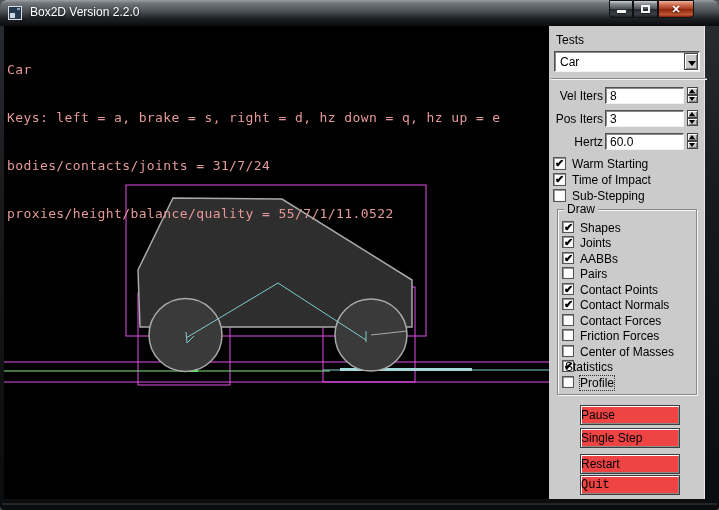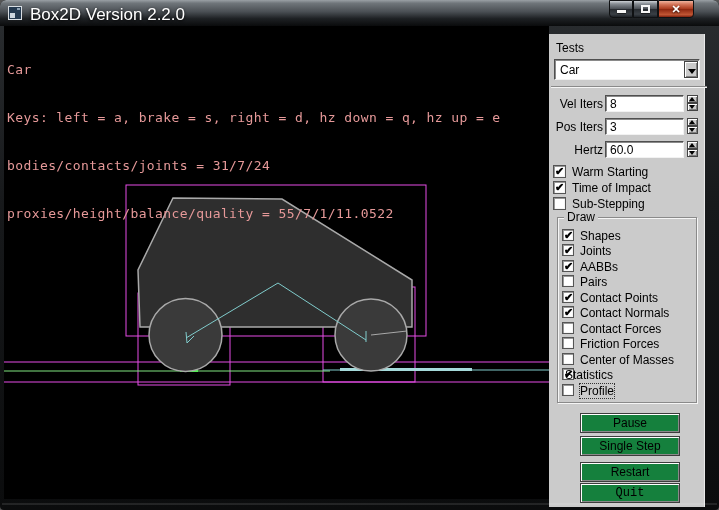--- a/index.html
+++ b/index.html
@@ -13,21 +13,21 @@
   
   .titlebar{
     position:absolute;left:0;top:0;width:719px;height:26px;
     background:linear-gradient(180deg,#9aa0a5 0%,#70767b 12%,#4a4f54 45%,#1d2023 72%,#0a0b0c 100%);
     border-radius:6px 6px 0 0;
   }
   .app-icon{position:absolute;left:8px;top:6px;width:14px;height:14px;
     border:1px solid #d9dee3;background:#24394f;}
   .app-icon .inner{position:absolute;left:1px;bottom:1px;width:5px;height:5px;background:#ccd5de;}
   .app-icon .dot{position:absolute;right:1px;top:1px;width:3px;height:2px;background:#8fa3b5;}
-  .win-title{position:absolute;left:30px;top:5px;font-size:17px;color:#fff;
+  .win-title{position:absolute;left:30px;top:5px;font-size:12px;color:#fff;
     text-shadow:0 1px 3px rgba(0,0,0,.9);white-space:nowrap;}
   .caption-btn{position:absolute;top:0;height:18px;border:1px solid #0f1113;}
   .btn-min{left:609px;width:24px;border-radius:0 0 0 4px;
     background:linear-gradient(180deg,#cdd2d6 0%,#878d93 18%,#4c5157 48%,#272b30 52%,#3a4046 82%,#1d2126 100%);}
   .btn-max{left:633px;width:25px;
     background:linear-gradient(180deg,#cdd2d6 0%,#878d93 18%,#4c5157 48%,#272b30 52%,#3a4046 82%,#1d2126 100%);}
   .btn-close{left:658px;width:36px;border-radius:0 0 4px 0;
     background:linear-gradient(180deg,#f0b4a0 0%,#d4765b 20%,#ab3c20 48%,#8e2710 52%,#c05634 85%,#7e200e 100%);}
   .glyph-min{position:absolute;left:7px;top:9px;width:9px;height:3px;background:#f6f6f6;box-shadow:0 1px 1px rgba(0,0,0,.5);}
   .glyph-max{position:absolute;left:7px;top:4px;width:9px;height:8px;border:2px solid #f6f6f6;box-shadow:0 1px 1px rgba(0,0,0,.5);}
@@ -36,21 +36,21 @@
   
   .canvas{position:absolute;left:4px;top:26px;width:545px;height:473px;background:#000;overflow:hidden;}
   .debug-text{position:absolute;left:3px;top:4px;
     font-family:"DejaVu Sans Mono",monospace;font-size:13px;line-height:16px;
     letter-spacing:0.4px;white-space:pre;}
   .scene{position:absolute;left:0;top:0;}
   .scene .body-fill{fill:#2e2e2e;}
   .scene .wheel-fill{fill:#3a3a3a;}
   
   .panel{position:absolute;left:549px;top:26px;width:156px;height:473px;
-    background:#cbcbcb;border-right:1px solid #e9e9e9;font-size:12px;color:#000;margin-top:8px;}
+    background:#cbcbcb;border-right:1px solid #e9e9e9;font-size:12px;color:#000;}
   .lbl{position:absolute;white-space:nowrap;}
   .listbox{position:absolute;left:5px;top:25px;width:146px;height:21px;background:#fff;
     border:1px solid;border-color:#4f4f4f #f2f2f2 #f2f2f2 #4f4f4f;box-shadow:inset 1px 1px 0 #8a8a8a;}
   .listbox .value{position:absolute;left:5px;top:3px;}
   .drop-btn{position:absolute;right:1px;top:1px;width:14px;height:17px;background:#cbcbcb;
     border:1px solid #444;box-shadow:inset 1px 1px 0 #fff,inset -1px -1px 0 #808080;}
   .tri-down{position:absolute;left:3px;top:7px;width:0;height:0;
     border-left:4px solid transparent;border-right:4px solid transparent;border-top:5px solid #000;}
   .separator{position:absolute;left:2px;top:52px;width:156px;height:0;
     border-top:1px solid #8a8a8a;border-bottom:1px solid #f5f5f5;}
@@ -68,23 +68,23 @@
   .tri-dn-s{position:absolute;left:1px;top:1px;width:0;height:0;
     border-left:3px solid transparent;border-right:3px solid transparent;border-top:4px solid #000;}
   .cb-row{position:absolute;left:0;height:15px;white-space:nowrap;}
   .cb-box{position:absolute;width:13px;height:13px;background:#fff;
     border:1px solid #555;box-shadow:inset 1px 1px 0 #999,inset -1px -1px 0 #f5f5f5;}
   .cb-mark{position:absolute;left:1px;top:-1px;font-size:11px;font-weight:bold;color:#000;}
   .cb-label{position:absolute;top:0px;}
   .fieldset{position:absolute;left:8px;top:183px;width:140px;height:186px;
     border:1px solid #8a8a8a;box-shadow:inset 1px 1px 0 #f5f5f5,1px 1px 0 #f5f5f5;}
   .fieldset-title{position:absolute;left:15px;top:176px;background:#cbcbcb;padding:0 3px;}
-  .glui-btn{position:absolute;left:31px;width:100px;height:20px;background:#15803d;
+  .glui-btn{position:absolute;left:31px;width:100px;height:20px;background:#ef4444;
     border:1px solid #3d3d3d;box-shadow:inset 1px 1px 0 #fff,inset -1px -1px 0 #8a8a8a;
-    text-align:center;line-height:18px;cursor:default;}
+    text-align:left;line-height:18px;cursor:default;}
   .dotted{outline:1px dotted #333;outline-offset:0px;text-align:center;}
   .bottom-shine{position:absolute;left:2px;top:503px;width:715px;height:2px;background:rgba(255,255,255,0.10);}
 </style>
 </head>
 <body>
 
 <div class="window">
 
   <div class="titlebar">
     <span class="app-icon">

